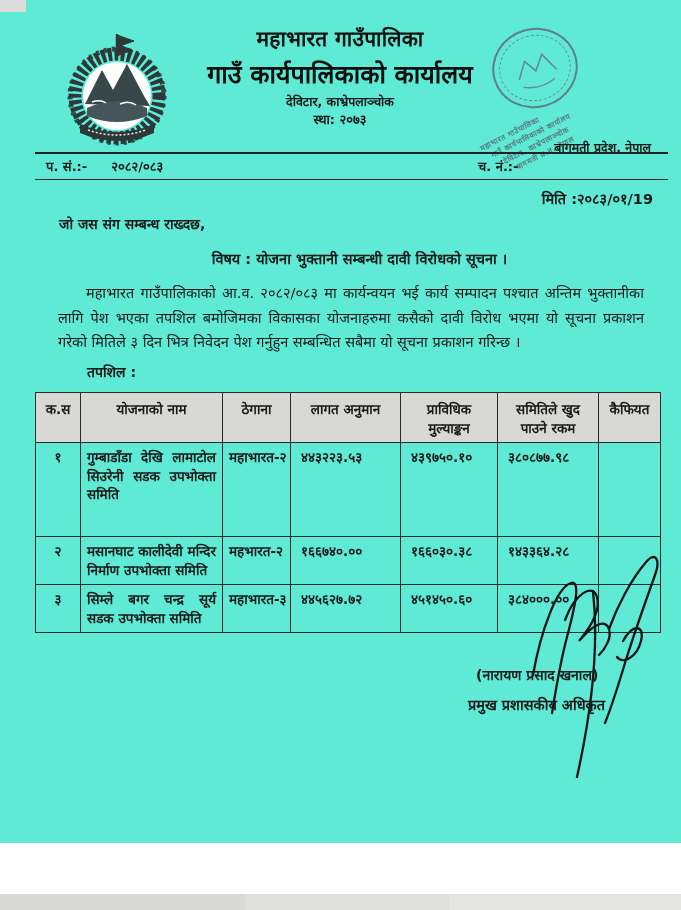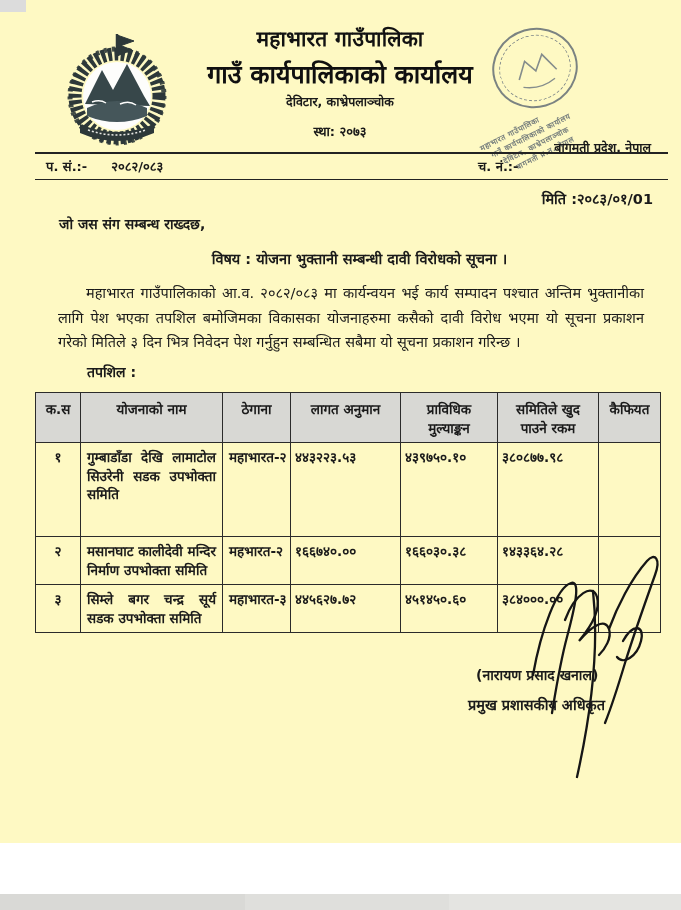--- a/index.html
+++ b/index.html
@@ -4,33 +4,33 @@
 <style>
   * { margin:0; padding:0; box-sizing:border-box; }
   html,body { width:681px; height:910px; }
   body {
     position:relative;
     font-family:"DejaVu Sans", sans-serif;
     background:#ffffff;
     overflow:hidden;
     color:#1a1a1a;
   }
-  .doc { position:absolute; inset:0; background:#fef9c3; }
+  .doc { position:absolute; inset:0; background:#5eead4; }
 
   
   .corner-artifact { position:absolute; left:0; top:0; width:26px; height:12px; background:#dcdcdc; }
 
   
   .emblem { position:absolute; left:58px; top:30px; width:118px; height:122px; }
   .title-block { position:absolute; left:188px; top:24px; width:304px; text-align:center; }
   .muni-name { font-size:21px; font-weight:bold; letter-spacing:.2px; color:#121212; }
   .tibetan-line { font-size:14px; font-weight:600; margin-top:3px; color:#222; }
   .office-name { font-size:25px; font-weight:bold; margin-top:4px; color:#101010; }
   .address-line { font-size:12.5px; font-weight:bold; margin-top:3px; }
-  .estd-line { font-size:13px; font-weight:bold; margin-top:12px; }
+  .estd-line { font-size:13px; font-weight:bold; margin-top:0; }
   .province-line { position:absolute; right:30px; top:139px; font-size:12.5px; font-weight:bold; }
 
   
   .stamp { position:absolute; left:462px; top:26px; width:206px; height:138px; opacity:.82; }
   .stamp-circle {
     position:absolute; left:30px; top:2px; width:86px; height:80px;
     border:2.2px solid #5f6a74; border-radius:50%; transform:rotate(-16deg);
   }
   .stamp-circle-inner {
     position:absolute; inset:5px; border:1.4px dashed #6b7680; border-radius:50%;
@@ -69,21 +69,21 @@
     position:absolute; left:35px; top:392px; width:625px;
     border-collapse:collapse; table-layout:fixed; font-size:13.5px;
   }
   .detail-table th, .detail-table td {
     border:1.6px solid #2b2b2b; vertical-align:top; padding:5px 6px; line-height:18.5px;
   }
   .detail-table th { background:#d8d8d4; font-weight:bold; text-align:center; padding-top:7px; }
   .detail-table td { font-weight:600; }
   td.c-sn { text-align:center; }
   td.c-name { text-align:justify; }
-  td.c-num { padding-left:4px; }
+  td.c-num { padding-left:10px; }
 
   
   .signature-svg { position:absolute; left:505px; top:545px; width:165px; height:235px; }
   .sig-name { position:absolute; left:476px; top:665px; width:180px; text-align:left; font-size:14px; font-weight:600; }
   .sig-role { position:absolute; left:468px; top:694px; width:186px; text-align:left; font-size:14.5px; font-weight:bold; }
 
   
   .cam-bar { position:absolute; left:0; top:843px; width:100%; height:51px; background:#ffffff; }
   .bottom-strip { position:absolute; left:0; top:894px; width:100%; height:16px; background:#e4e4e1; }
   .bottom-strip .seg1 { position:absolute; left:0; top:0; width:36%; height:100%; background:#d9d9d6; }
@@ -139,21 +139,21 @@
   <div class="rule rule-1"></div>
   <div class="ref-row">
     <span class="ref-no">
       <span>प. सं.:-</span><span class="val">२०८२/०८३</span>
     </span>
     <span class="ch-no">
       <span>च. नं.:-</span><span class="val"></span>
     </span>
   </div>
   <div class="rule rule-2"></div>
-  <div class="date-line">मिति :२०८३/०१/01</div>
+  <div class="date-line">मिति :२०८३/०१/19</div>
 
   <div class="salutation">जो जस संग सम्बन्ध राख्दछ,</div>
   <div class="subject">विषय : योजना भुक्तानी सम्बन्धी दावी विरोधको सूचना ।</div>
   <div class="paragraph">महाभारत गाउँपालिकाको आ.व. २०८२/०८३ मा कार्यन्वयन भई कार्य सम्पादन पश्चात अन्तिम भुक्तानीका लागि पेश भएका तपशिल बमोजिमका विकासका योजनाहरुमा कसैको दावी विरोध भएमा यो सूचना प्रकाशन गरेको मितिले ३ दिन भित्र निवेदन पेश गर्नुहुन सम्बन्धित सबैमा यो सूचना प्रकाशन गरिन्छ ।</div>
   <div class="table-label">तपशिल :</div>
 
   <table class="detail-table">
     <colgroup>
       <col style="width:45px">
         <col style="width:142px">

